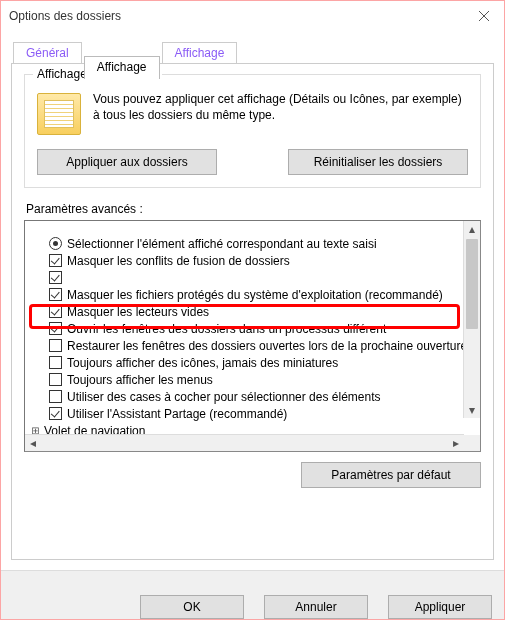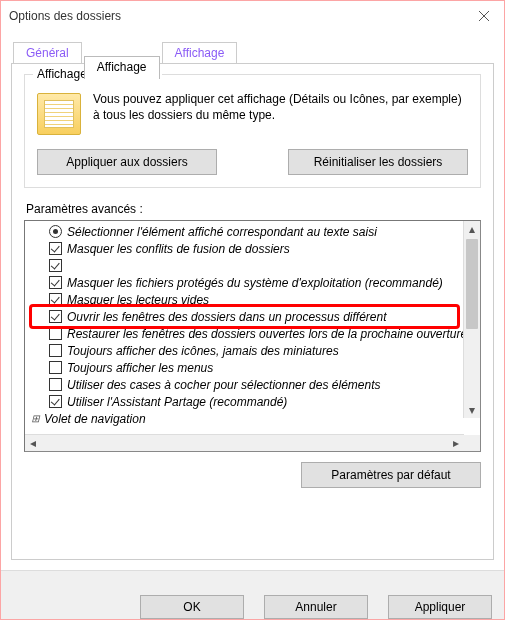--- a/index.html
+++ b/index.html
@@ -127,23 +127,22 @@
     background: #fff;
     display: flex;
     flex-direction: column;
   }
   .list-scroll {
     flex: 1;
     overflow: hidden;
     position: relative;
   }
   .list-content {
-    position: absolute; left: 0; right: 16px; top: 0;
+    position: absolute; left: 0; right: 16px; top: 12px;
     padding: 2px 0 2px 6px;
-    font-style: italic;
   }
   .vscroll {
     position: absolute; right: 0; top: 0; bottom: 16px; width: 16px;
     background: #f0f0f0;
     border-left: 1px solid #ddd;
   }
   .vscroll .arrow, .hscroll .arrow {
     height: 16px; width: 16px;
     display: flex; align-items: center; justify-content: center;
     color: #555;

